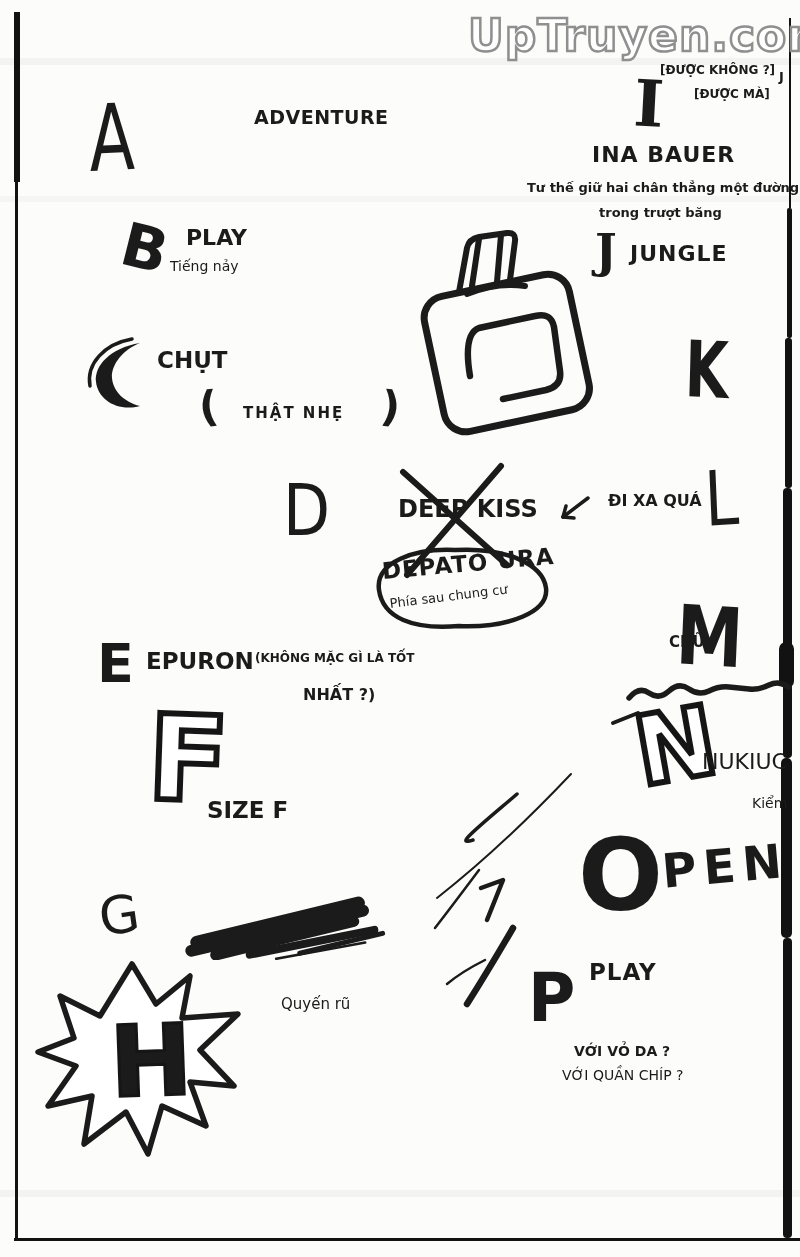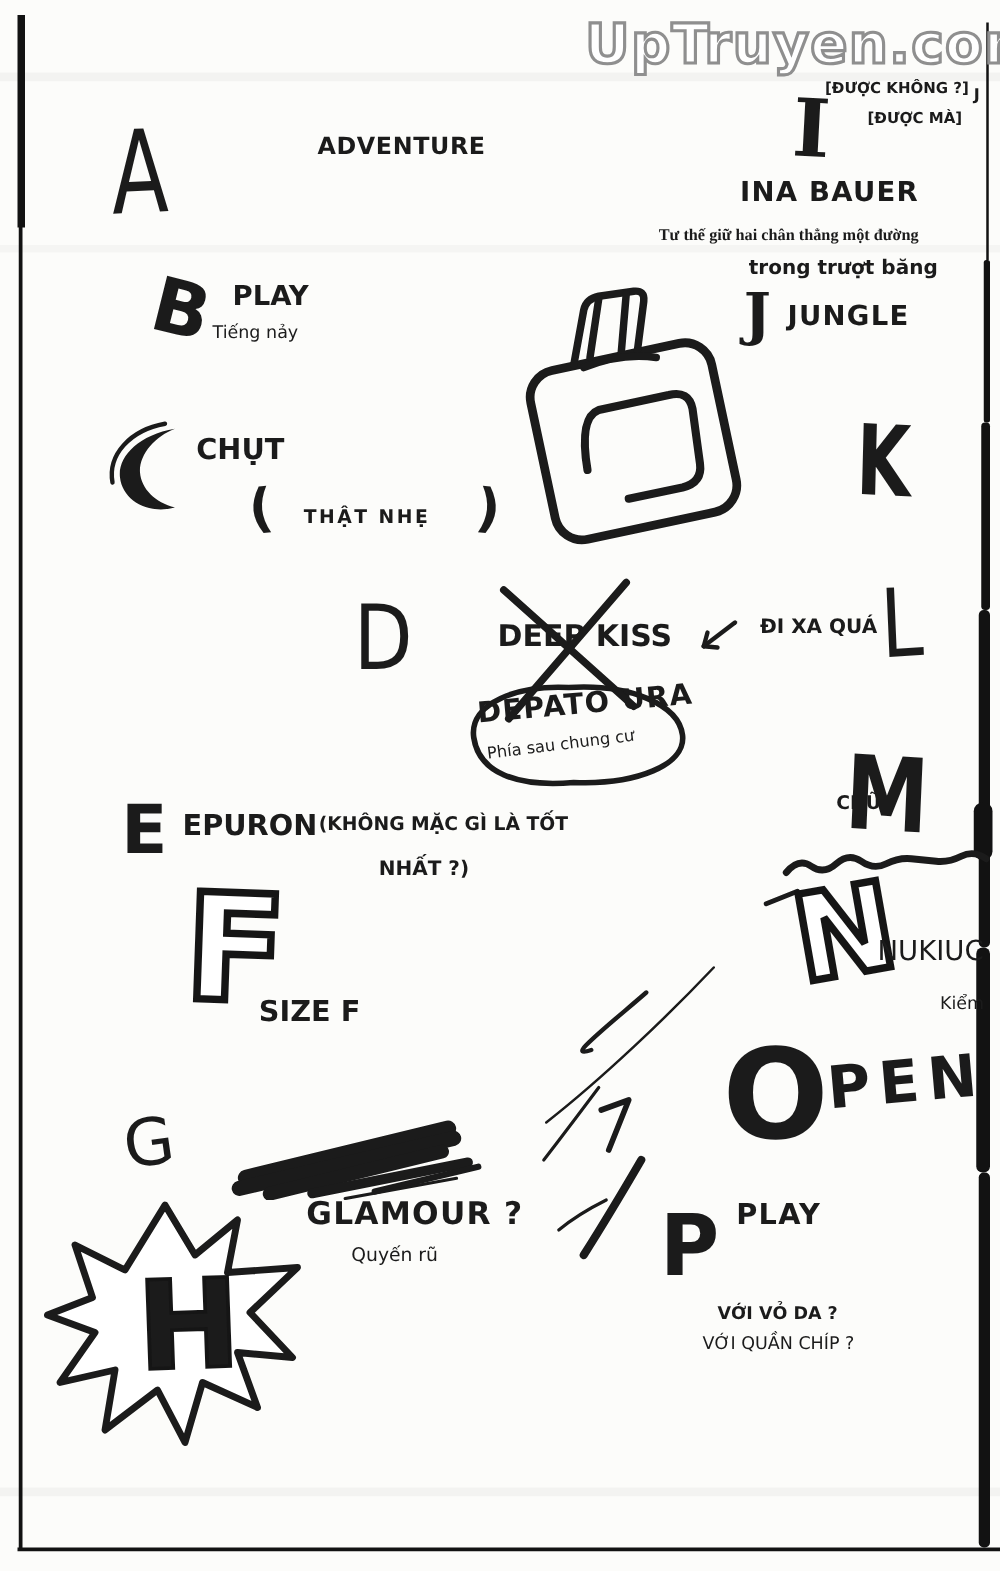--- a/index.html
+++ b/index.html
@@ -31,22 +31,22 @@
   .cap2{left:694px;top:88px;font-size:12px;font-weight:bold;}
   .bigI{left:634px;top:72px;font-size:64px;font-weight:bold;font-family:"DejaVu Serif",serif;transform:rotate(3deg);}
   .edgeJ{left:779px;top:70px;font-size:13px;font-weight:bold;}
 
   
   .letterA{left:88px;top:94px;font-size:92px;transform:scaleX(.72) rotate(-2deg);transform-origin:left top;}
   .termA{left:254px;top:108px;font-size:19px;font-weight:bold;letter-spacing:.5px;}
   .noteA{left:132px;top:131px;font-size:22px;font-weight:bold;}
   
   .termI{left:592px;top:144px;font-size:22px;font-weight:bold;letter-spacing:1px;}
-  .noteI1{left:527px;top:181px;font-size:13px;font-weight:bold;font-family:Liberation Serif, serif;}
-  .noteI2{left:599px;top:206px;font-size:16px;font-weight:bold;}
+  .noteI1{left:527px;top:181px;font-size:13px;font-weight:bold;}
+  .noteI2{left:599px;top:206px;font-size:13px;font-weight:bold;}
   
   .letterB{left:122px;top:218px;font-size:60px;font-weight:bold;transform:rotate(14deg);}
   .termB{left:186px;top:227px;font-size:22px;font-weight:bold;}
   .noteB{left:170px;top:259px;font-size:14px;}
   
   .letterJ{left:595px;top:228px;font-size:46px;font-weight:bold;font-family:"DejaVu Serif",serif;}
   .termJ{left:630px;top:243px;font-size:22px;font-weight:bold;letter-spacing:1px;}
   
   .bottle{left:395px;top:226px;}
   
@@ -63,21 +63,21 @@
   .termD{left:398px;top:497px;font-size:24px;font-weight:bold;}
   .cross{left:385px;top:460px;}
   .arrowD{left:553px;top:492px;}
   .arrownote{left:608px;top:493px;font-size:16px;font-weight:bold;}
   .bubble{left:357px;top:538px;}
   .bubterm{left:381px;top:560px;font-size:23px;font-weight:bold;letter-spacing:1px;transform:rotate(-5deg);transform-origin:left top;}
   .bubnote{left:389px;top:597px;font-size:13px;transform:rotate(-7deg);transform-origin:left top;}
   
   .letterE{left:97px;top:637px;font-size:54px;font-weight:bold;}
   .termE{left:146px;top:650px;font-size:23px;font-weight:bold;}
-  .asideE1{left:255px;top:652px;font-size:15px;font-weight:bold;}
+  .asideE1{left:255px;top:652px;font-size:12px;font-weight:bold;}
   .asideE2{left:303px;top:687px;font-size:16px;font-weight:bold;}
   .noteE{left:168px;top:697px;font-size:14px;margin-top:16px;}
   
   .letterF{left:148px;top:700px;font-size:118px;font-weight:bold;color:#fff;-webkit-text-stroke:6px #151515;transform:rotate(2deg);}
   .termF{left:207px;top:799px;font-size:23px;font-weight:bold;}
   
   .prefixM{left:621px;top:635px;font-size:15px;font-weight:bold;margin-left:48px;}
   .letterM{left:678px;top:594px;font-size:82px;font-weight:bold;transform:scaleX(.82) rotate(3deg);transform-origin:left top;}
   .wavy{left:623px;top:678px;}
   .tick{left:606px;top:710px;}
@@ -238,21 +238,20 @@
       <g transform="rotate(-4 109 32)">
         <path class="stroke" stroke-width="13" d="M18,40 L182,12"></path>
         <path class="stroke" stroke-width="12" d="M12,48 L186,20"></path>
         <path class="stroke" stroke-width="11" d="M36,54 L176,30"></path>
         <path class="stroke" stroke-width="8" d="M70,56 L196,40"></path>
         <path class="stroke" stroke-width="5" d="M120,58 L204,44"></path>
         <path class="stroke" stroke-width="2.5" d="M96,62 L186,52"></path>
       </g>
     </svg>
   </div>
-  <div class="abs termG">GLAMOUR ?</div>
   <div class="abs noteG">Quyến rũ</div>
 
   <div class="abs burst">
     <svg width="218" height="208" viewBox="0 0 218 208">
       <polygon points="100,6 124,46 158,18 150,60 206,56 168,92 202,128 158,124 174,168 130,148 116,196 94,154 52,186 60,138 16,148 44,108 6,94 42,80 28,38 68,58" fill="#ffffff" stroke="#1b1b1b" stroke-width="5.5" stroke-linejoin="round"></polygon>
     </svg>
   </div>
   <div class="abs letterH">H</div>
 
   <div class="abs letterP">P</div>

